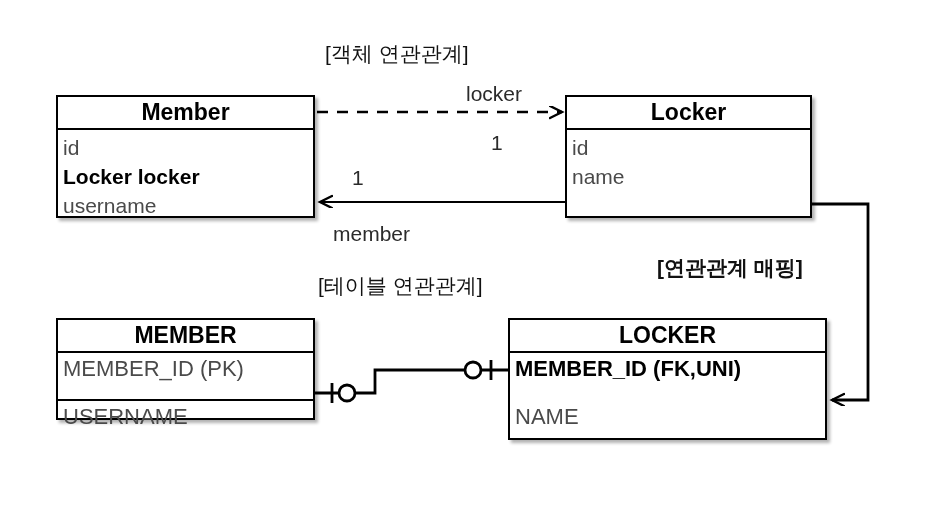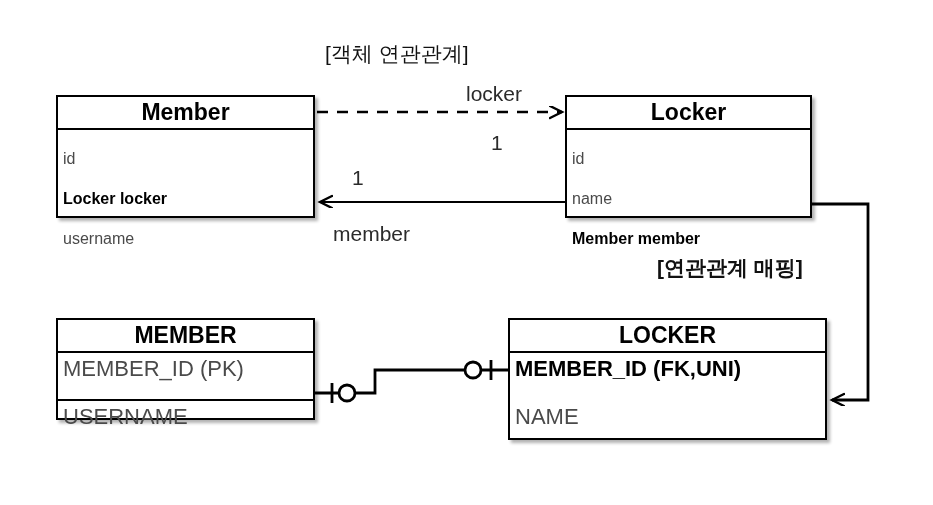--- a/index.html
+++ b/index.html
@@ -51,24 +51,23 @@
   
   .uml-title {
     font-size: 23px;
     line-height: 31px;
     height: 33px;
   }
   .uml-body {
     padding-top: 3px;
   }
   .uml-attr {
-    font-size: 16px;
+    font-size: 21px;
     height: 29px;
     line-height: 29px;
-    margin-top: 11px;
   }
   
   .erd-title {
     font-size: 23px;
     line-height: 30px;
     height: 33px;
   }
   .erd-attr {
     font-size: 22px;
     height: 48px;
@@ -142,20 +141,21 @@
     </g>
 
     
     <g>
       <path d="M812,204 L868,204 L868,400 L832,400" fill="none" stroke="#000" stroke-width="2.8" marker-end="url(#arrow-open)"></path>
     </g>
   </svg>
 
   <div class="label label-ko" style="left:325px; top:40px;">[객체 연관관계]</div>
 
+  <div class="label label-ko" style="left:318px; top:272px;">[테이블 연관관계]</div>
 
   <div class="label label-ko" style="left:657px; top:254px;font-weight:bold;">[연관관계 매핑]</div>
 
   <div class="label label-role" style="left:466px; top:82px;">locker</div>
 
   <div class="label label-card" style="left:491px; top:131px;">1</div>
 
   <div class="label label-card" style="left:352px; top:166px;">1</div>
 
   <div class="label label-role" style="left:333px; top:222px;">member</div>
@@ -167,21 +167,20 @@
       <div class="attr uml-attr bold">Locker locker</div>
       <div class="attr uml-attr">username</div>
     </div>
   </div>
 
   <div class="box" style="left:565px; top:95px; width:247px; height:123px;">
     <div class="box-title uml-title sep">Locker</div>
     <div class="uml-body">
       <div class="attr uml-attr">id</div>
       <div class="attr uml-attr">name</div>
-      <div class="attr uml-attr bold">Member member</div>
     </div>
   </div>
 
   <div class="box" style="left:56px; top:318px; width:259px; height:102px;">
     <div class="box-title erd-title sep">MEMBER</div>
     <div class="attr erd-attr sep">MEMBER_ID (PK)</div>
     <div class="attr erd-attr">USERNAME</div>
   </div>
 
   <div class="box" style="left:508px; top:318px; width:319px; height:122px;">

